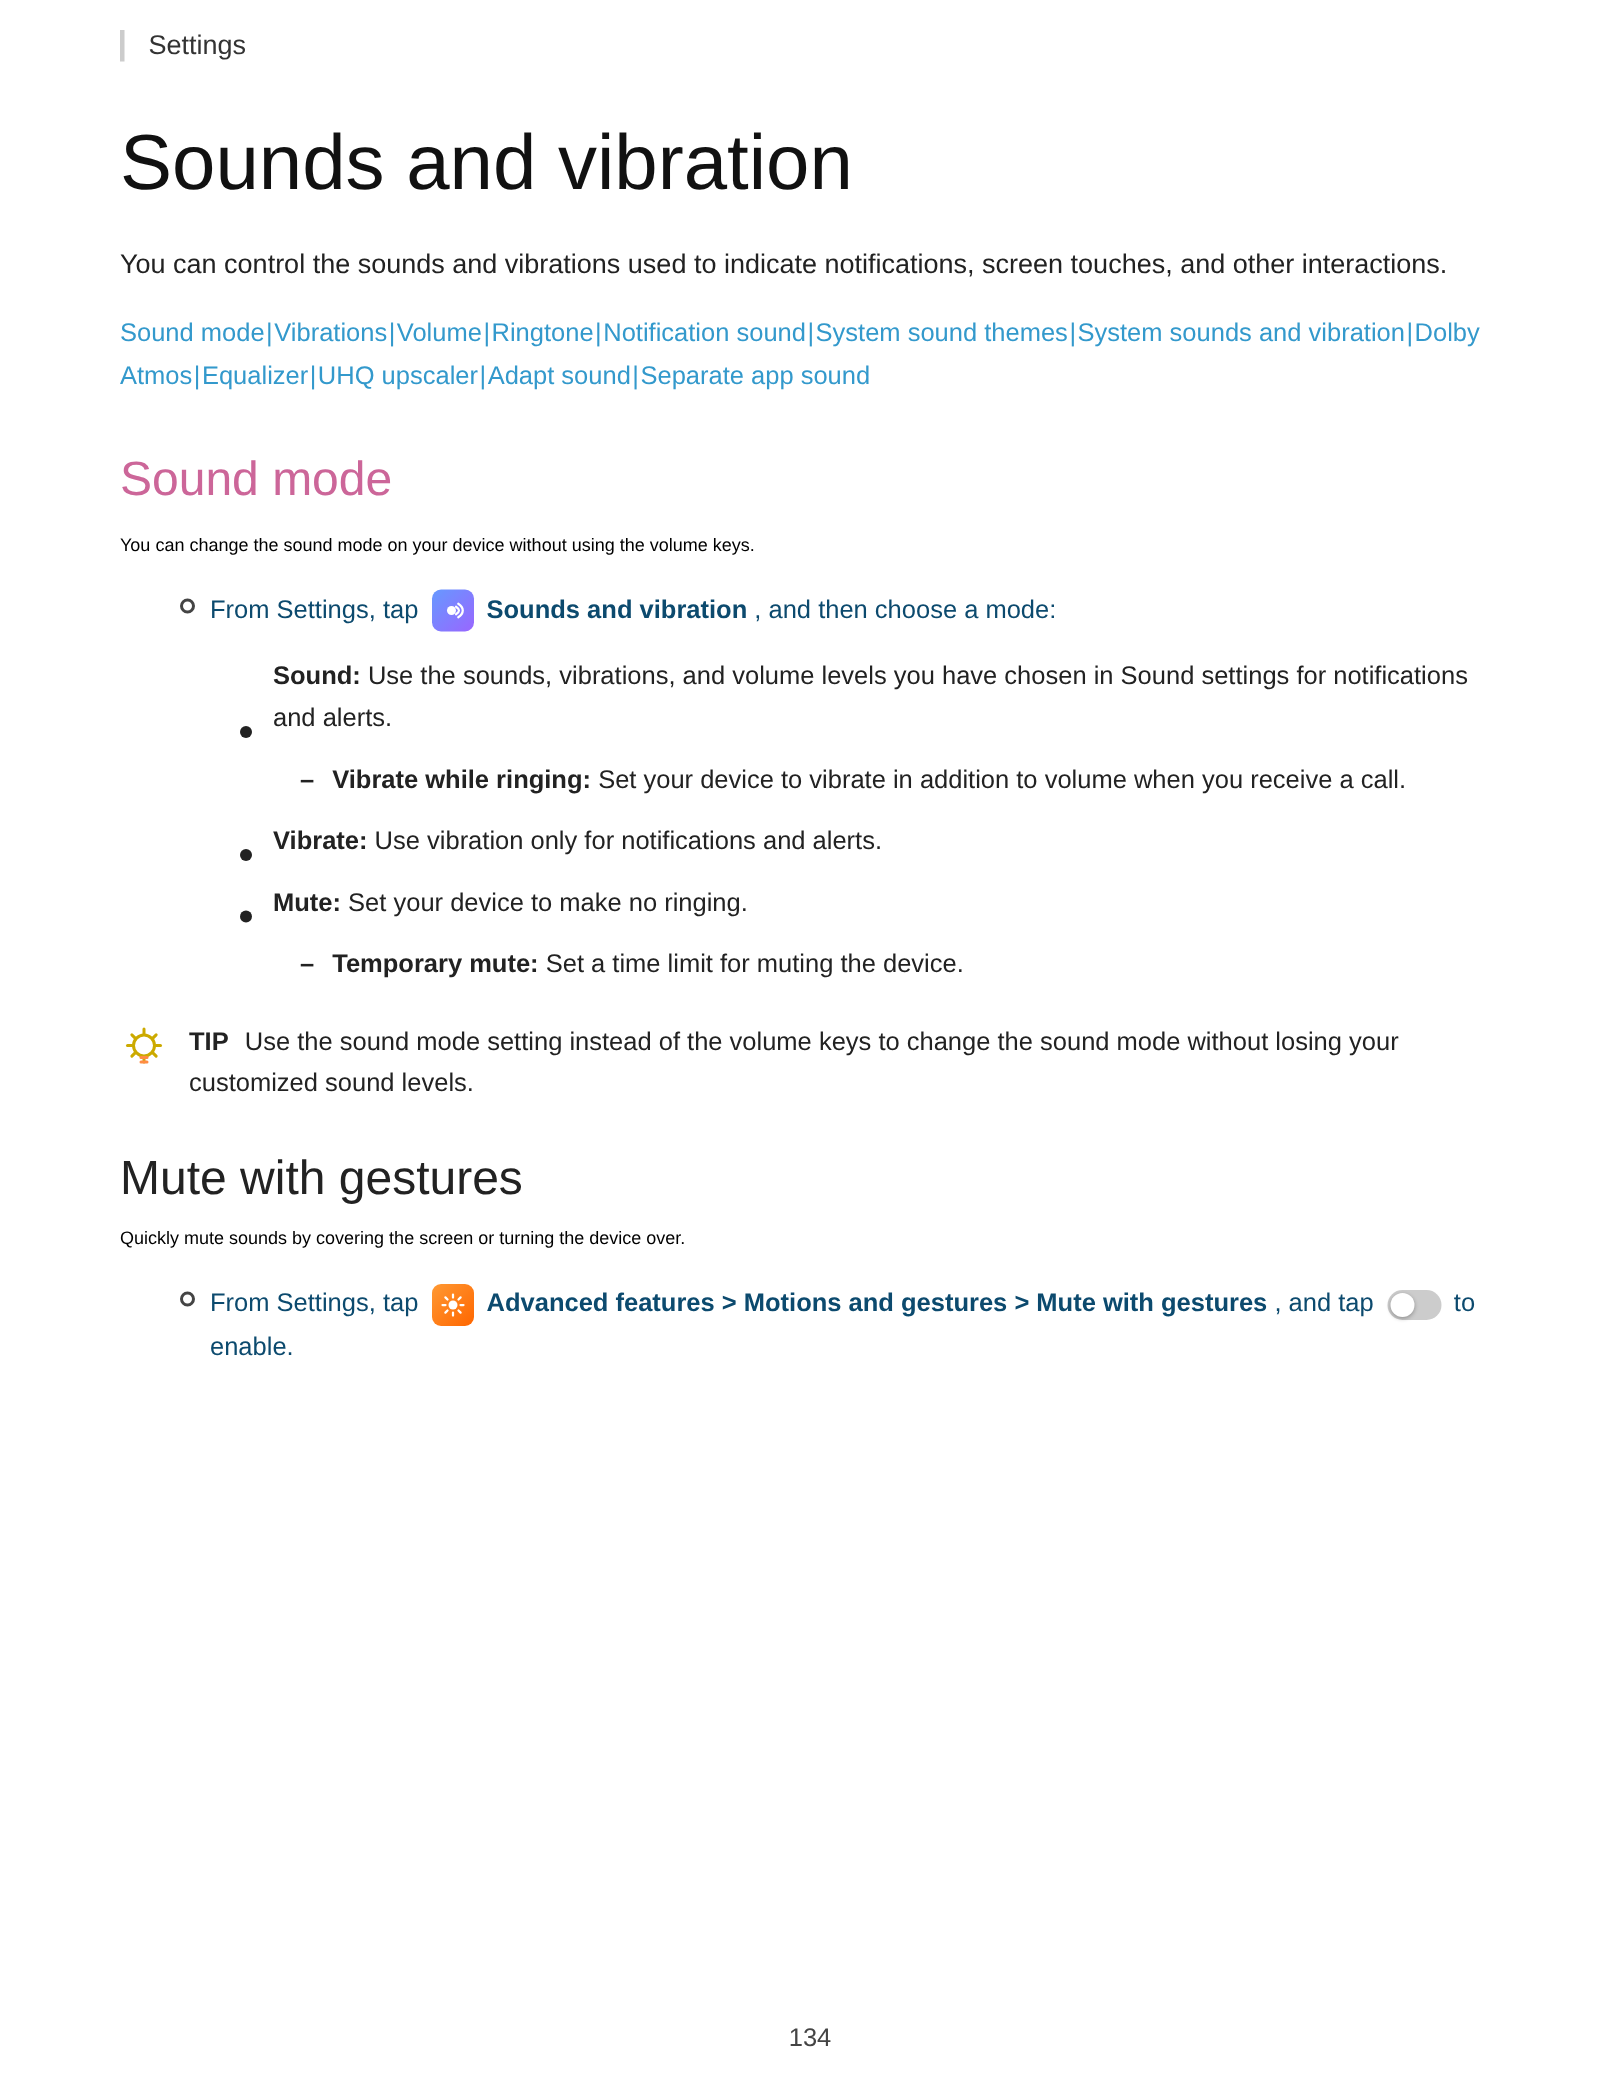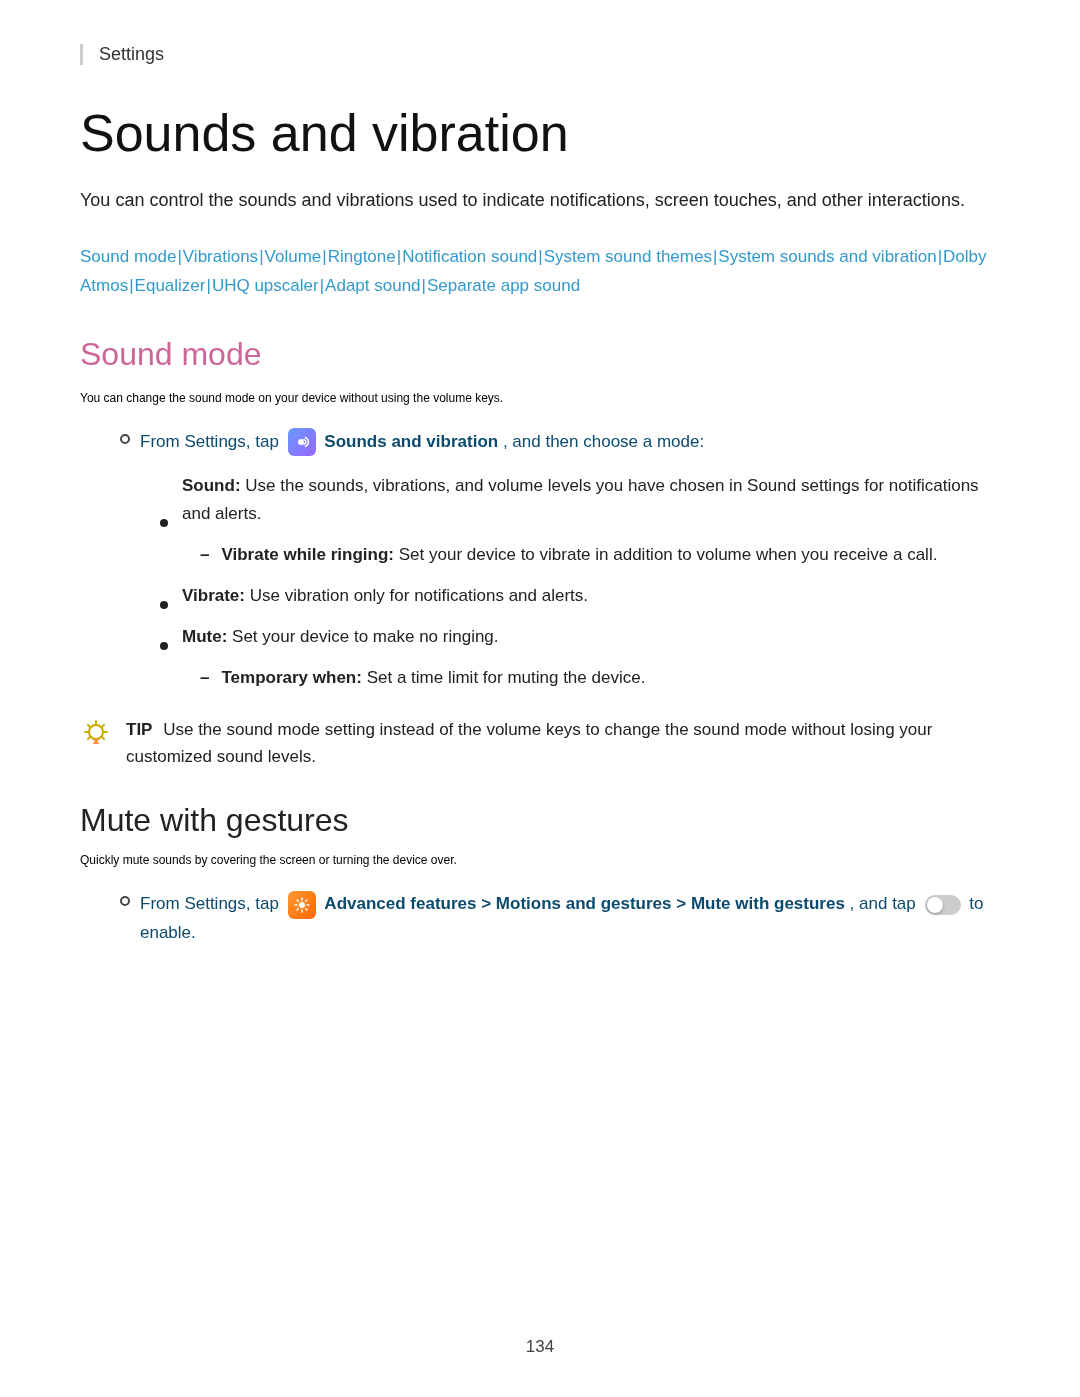--- a/index.html
+++ b/index.html
@@ -11,21 +11,21 @@
       color: #1a1a1a;
       width: 1080px;
       min-height: 1397px;
       padding: 0;
     }
 
     .page-container {
       width: 1080px;
       min-height: 1397px;
       background: #ffffff;
-      padding: 44px 80px 60px 80px;
+      padding: 20px 80px 60px 80px;
       position: relative;
     }
 
     .breadcrumb-bar {
       border-left: 3px solid #cccccc;
       padding-left: 16px;
       margin-bottom: 40px;
     }
 
     .breadcrumb-text {
@@ -42,21 +42,21 @@
       color: #111111;
       margin-bottom: 24px;
       line-height: 1.1;
     }
 
     .intro-text {
       font-family: Arial, sans-serif;
       font-size: 18px;
       color: #222222;
       line-height: 1.6;
-      margin-bottom: 28px;
+      margin-bottom: 17px;
     }
 
     .links-section {
       font-family: Arial, sans-serif;
       font-size: 17px;
       color: #3399cc;
       line-height: 1.7;
       margin-bottom: 35px;
     }
 
@@ -234,21 +234,21 @@
       background: white;
       border-radius: 50%;
       position: absolute;
       top: 2px;
       left: 2px;
       box-shadow: 0 1px 3px rgba(0,0,0,0.3);
     }
 
     .page-footer {
       position: absolute;
-      bottom: 40px;
+      bottom: 28px;
       left: 0;
       right: 0;
       text-align: center;
       font-family: Arial, sans-serif;
       font-size: 17px;
       color: #444444;
     }
 
     .section-block {
       margin-bottom: 30px;
@@ -319,21 +319,21 @@
       <span class="dot"></span>
       <span>
         <span class="bold-term">Mute:</span>
         <span> Set your device to make no ringing.</span>
       </span>
     </div>
 
     <div class="bullet-level3">
       <span class="dash">–</span>
       <span>
-        <span class="bold-term">Temporary when:</span>
+        <span class="bold-term">Temporary mute:</span>
         <span> Set a time limit for muting the device.</span>
       </span>
     </div>
 
     <div class="tip-box">
       <div class="tip-icon">
         <svg class="sun-icon" viewBox="0 0 32 32" fill="none" xmlns="http://www.w3.org/2000/svg">
 
           <circle cx="16" cy="14" r="7" fill="none" stroke="#ccaa00" stroke-width="2"></circle>
           <line x1="16" y1="3" x2="16" y2="6" stroke="#ccaa00" stroke-width="2" stroke-linecap="round"></line>

